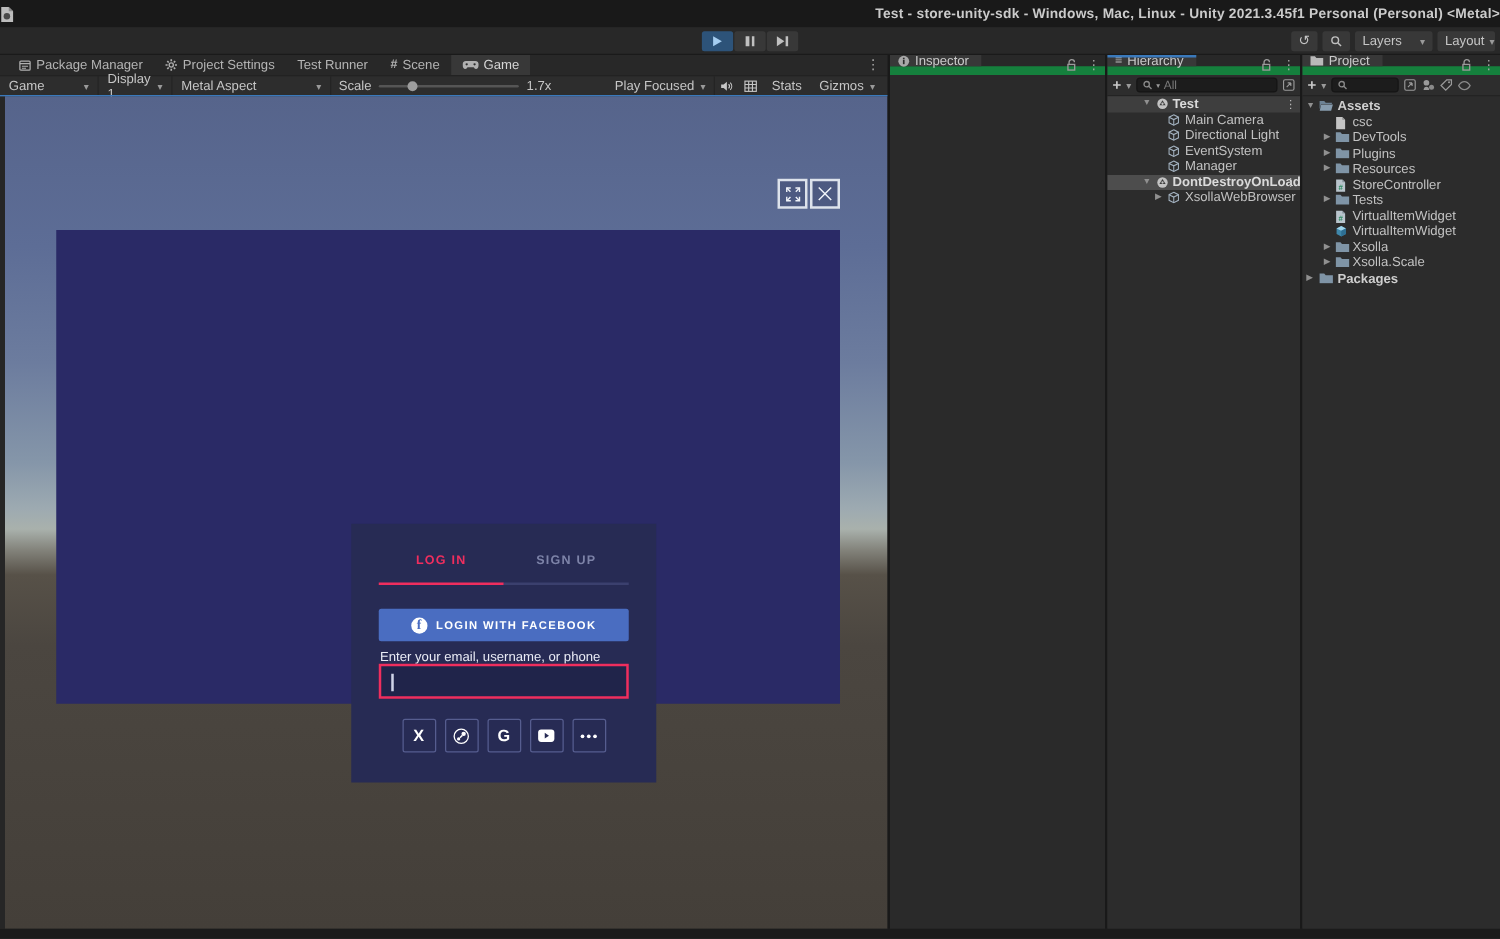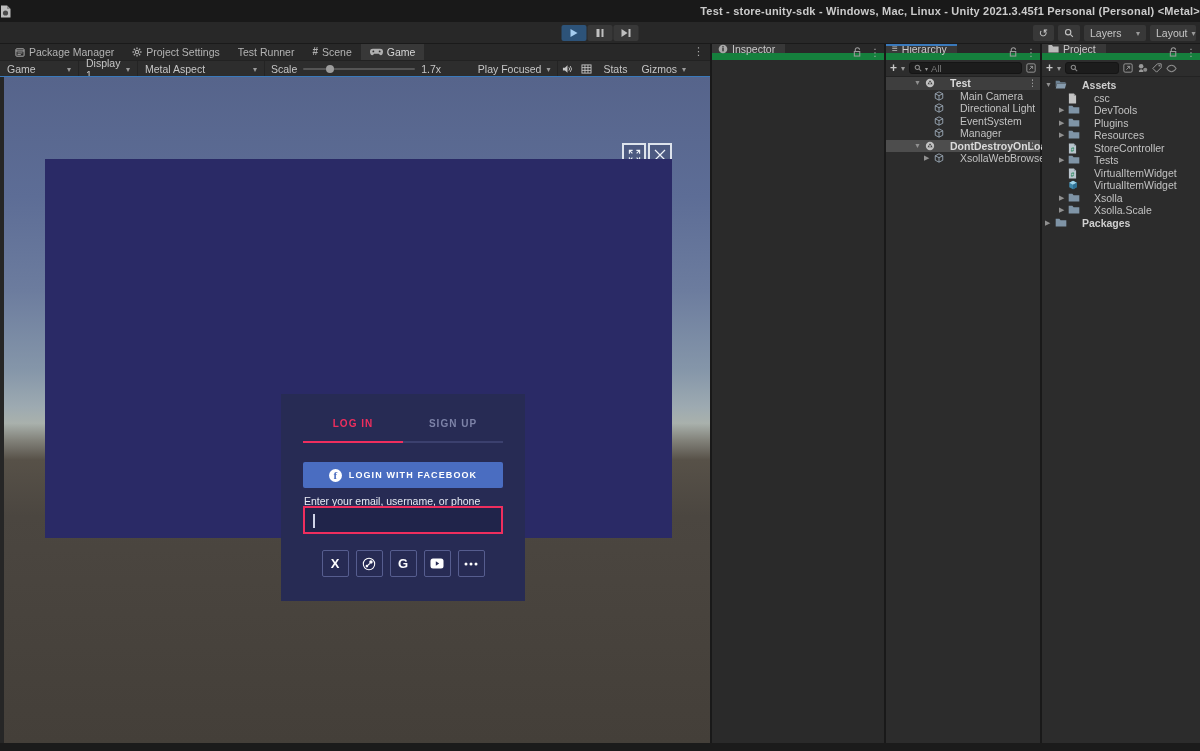--- a/index.html
+++ b/index.html
@@ -38,21 +38,21 @@
   .gdrop { display:flex; align-items:center; gap:5px; padding:0 7px; height:17px; }
   #scalegroup { display:flex; align-items:center; gap:6px; padding:0 6px; flex:0 0 auto; }
   #scaletrack { position:relative; width:112px; height:2px; background:#555; border-radius:1px; }
   #scaleknob { position:absolute; top:-3px; width:8px; height:8px; border-radius:50%; background:#9d9d9d; }
   #gamefocusline { left:0; top:76px; width:710px; height:1px; background:#3a79bb; z-index:5; }
 
   
   #gameview { left:0; top:77px; width:710px; height:666px;
     background:linear-gradient(180deg,#56648b 0%,#5d6d96 18%,#6c7c9e 32%,#8596a9 44%,#9daab1 49.5%,#a9b1ac 52%,#83837b 54.5%,#575148 57.5%,#4b4640 66%,#443f39 100%); }
   #gameview-ledge { position:absolute; left:0; top:0; width:4px; height:666px; background:#262626; }
-  #browser-overlay { position:absolute; left:45px; top:82px; width:627px; height:379px; background:#2a2a66; }
+  #browser-overlay { position:absolute; left:45px; top:107px; width:627px; height:379px; background:#2a2a66; }
   .wbtn { position:absolute; width:24px; height:24px; border:2px solid #dde3ec; background:rgba(35,45,80,.25); display:flex; align-items:center; justify-content:center; }
 
   
   #logincard { position:absolute; left:236px; top:235px; width:244px; height:207px; background:#272b54; }
   #cardtabs { position:absolute; left:22px; top:24px; width:200px; display:flex; }
   .ctab { width:50%; text-align:center; font-size:10px; font-weight:bold; letter-spacing:1px; padding-bottom:12px; }
   .ctab.login { color:#ef2e5e; border-bottom:2px solid #ef2e5e; }
   .ctab.signup { color:#7d83a8; border-bottom:2px solid #3b406e; }
   #fbbtn { position:absolute; left:22px; top:68px; width:200px; height:26px; background:#4a6dc1; border-radius:2px; display:flex; align-items:center; justify-content:center; gap:7px; }
   #fbbtn .fbl { color:#fff; font-size:9px; font-weight:bold; letter-spacing:1.1px; }
@@ -68,21 +68,21 @@
   .panel { top:44px; height:699px; background:#2c2c2c; }
   .phead { height:16px; background:#282828; border-bottom:7px solid #15803d; position:relative; display:flex; align-items:stretch; }
   .ptab { display:flex; align-items:center; gap:4px; background:#383838; padding:0 10px 0 6px; font-size:10.5px; color:#cacaca; position:relative; }
   .ptab.focus:before { content:""; position:absolute; left:0; top:0; right:0; height:2px; background:#3a79bb; }
   .phead .hicons { position:absolute; right:4px; top:0; height:16px; display:flex; align-items:center; gap:8px; }
   .ptoolbar { height:17px; background:#2d2d2d; border-bottom:1px solid #232323; display:flex; align-items:center; padding:0 4px; gap:4px; }
   .plus { font-size:12px; color:#c8c8c8; font-weight:bold; line-height:0; }
   .searchbox { height:12px; background:#1c1c1c; border:1px solid #151515; border-radius:3px; display:flex; align-items:center; gap:3px; padding:0 4px; flex:1; font-size:9.5px; color:#7a7a7a; }
   .tree { font-size:10.5px; color:#c2c2c2; position:relative; }
   .trow { position:relative; height:12.5px; display:flex; align-items:center; }
-  .trow .lbl { position:absolute; top:0; height:12.5px; line-height:12.5px; white-space:nowrap;margin-left:12px; }
+  .trow .lbl { position:absolute; top:0; height:12.5px; line-height:12.5px; white-space:nowrap; }
   .trow .tarr { position:absolute; top:0; height:12.5px; line-height:12.5px; font-size:7px; color:#909090; }
   .trow .ticn { position:absolute; top:1px; }
   .trow .rkebab { position:absolute; right:3px; top:0; height:12.5px; line-height:12.5px; font-size:9px; color:#bdbdbd; }
   .scenehead { background:#3e3e3e; }
   .scenehead.hl { background:#4d4d4d; }
   .scenehead .lbl { font-weight:bold; color:#dadada; }
   .boldlbl { font-weight:bold; color:#cfcfcf; }
 
   #inspector-body { height:683px; background:#2a2a2a; }
   #bottombar { left:0; top:743px; width:1200px; height:8px; background:#1b1b1b; }
@@ -236,21 +236,21 @@
           <line x1="1" y1="4" x2="11" y2="4" stroke="#c6c6c6"></line>
           <line x1="1" y1="7" x2="11" y2="7" stroke="#c6c6c6"></line>
           <line x1="4.3" y1="1" x2="4.3" y2="10" stroke="#c6c6c6"></line>
           <line x1="7.6" y1="1" x2="7.6" y2="10" stroke="#c6c6c6"></line>
         </svg>
       </span>
   </div>
   <div class="gdrop">
       <span>Stats</span>
     </div>
-  <div class="gdrop" style="padding-right:24px">
+  <div class="gdrop" style="padding-right:10px">
       <span>Gizmos</span>
       <span class="arr">▾</span>
     </div>
 </div>
 <div class="abs" id="gamefocusline"></div>
 
 <div class="abs" id="gameview">
   <div id="gameview-ledge"></div>
 
   <div class="wbtn" style="left:622px; top:66px;">

